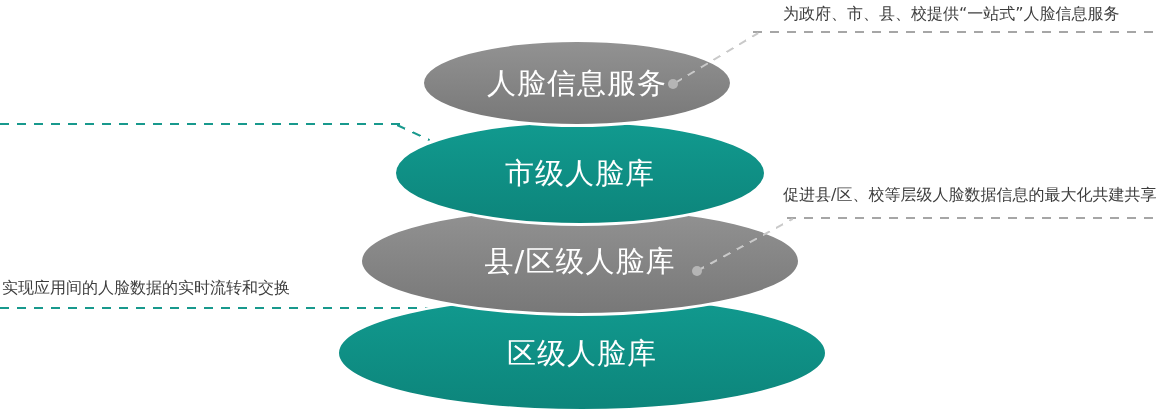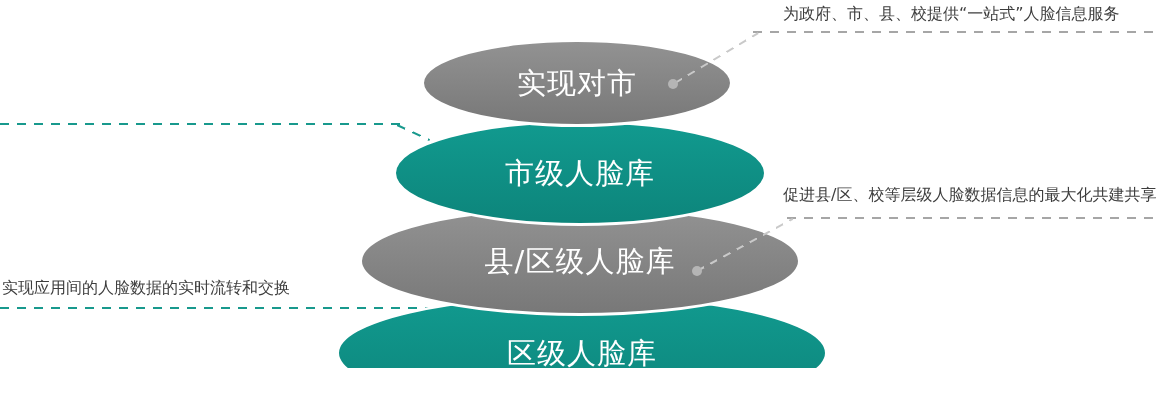--- a/index.html
+++ b/index.html
@@ -1,17 +1,17 @@
 <!DOCTYPE html>
 <html style="--color-bg: #ffffff; --color-teal-top: #119a8f; --color-teal-bottom: #0d857b; --color-gray-top: #929292; --color-gray-bottom: #787878; --color-border-white: #ffffff; --color-label-white: #ffffff; --color-text-dark: #3d3d3d; --color-dash-teal: #18998d; --color-dash-gray: #a6a6a6; --color-dash-light: #c9c9c9; --color-dot: #b5b5b5;"><head>
 <meta charset="utf-8">
 <style>
   html,body{margin:0;padding:0;background:#fff;}
   .canvas{
-    position:relative;width:1160px;height:368px;overflow:hidden;
+    position:relative;width:1160px;height:416px;overflow:hidden;
     background:var(--color-bg,#ffffff);
     font-family:"DejaVu Sans","Liberation Sans",sans-serif;
   }
   
   .ellipse{
     position:absolute;border-radius:50%;
     border:3px solid var(--color-border-white,#ffffff);
     display:flex;align-items:center;justify-content:center;
     box-sizing:border-box;
   }
@@ -63,16 +63,16 @@
 
   <div class="ellipse teal-e" style="left:393px;top:120px;width:374px;height:106px;z-index:30;">
     <span class="e-label">市级人脸库</span>
   </div>
 
   <div class="ellipse gray-e" style="left:359px;top:206px;width:442px;height:110px;z-index:20;">
     <span class="e-label">县/区级人脸库</span>
   </div>
 
   <div class="ellipse gray-e" style="left:421px;top:39px;width:312px;height:88px;z-index:40;">
-    <span class="e-label">实现对市</span>
+    <span class="e-label">人脸信息服务</span>
   </div>
 
 </div>
 
 </body></html>

